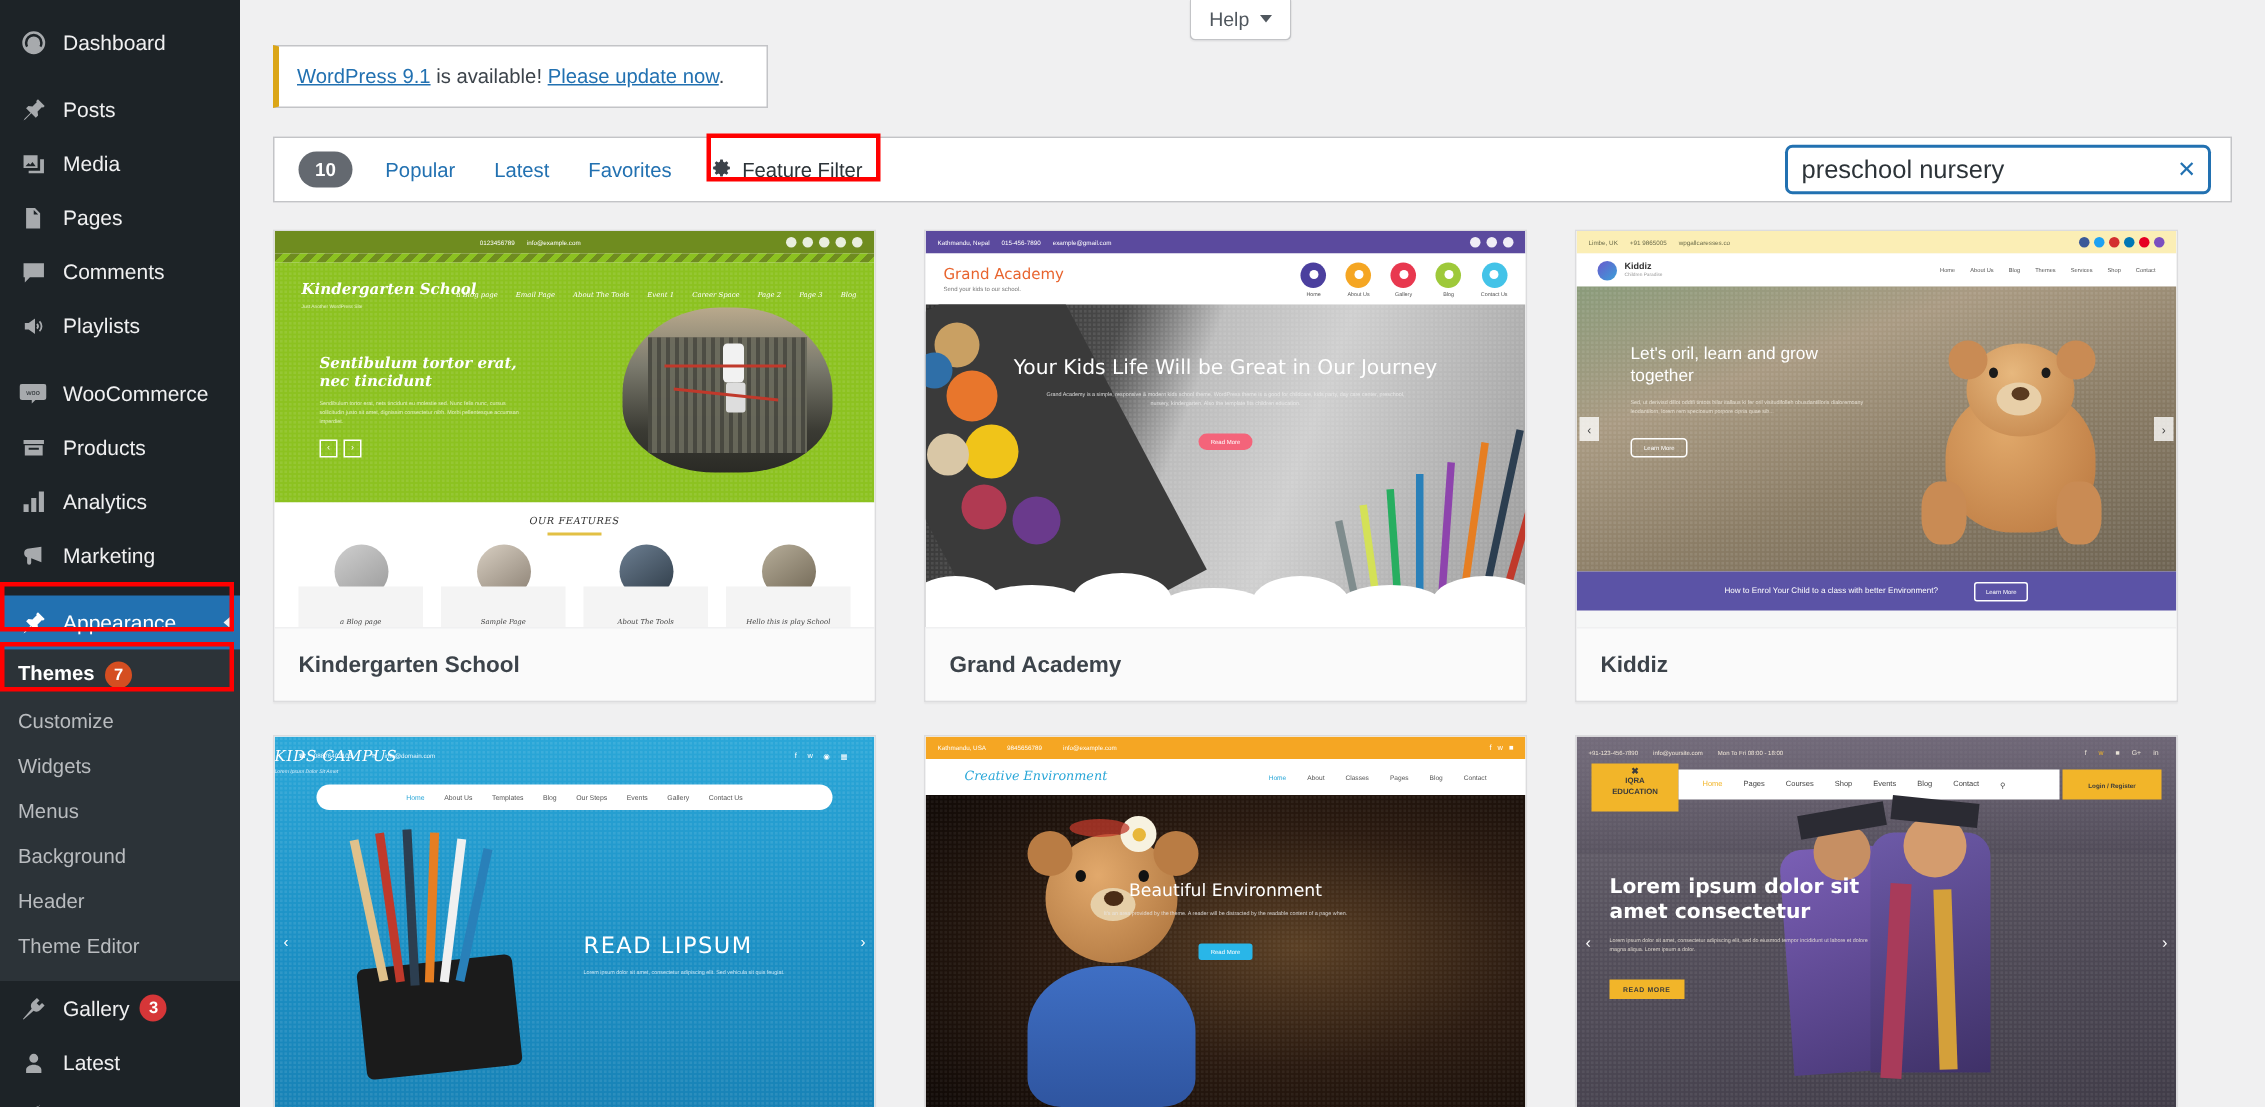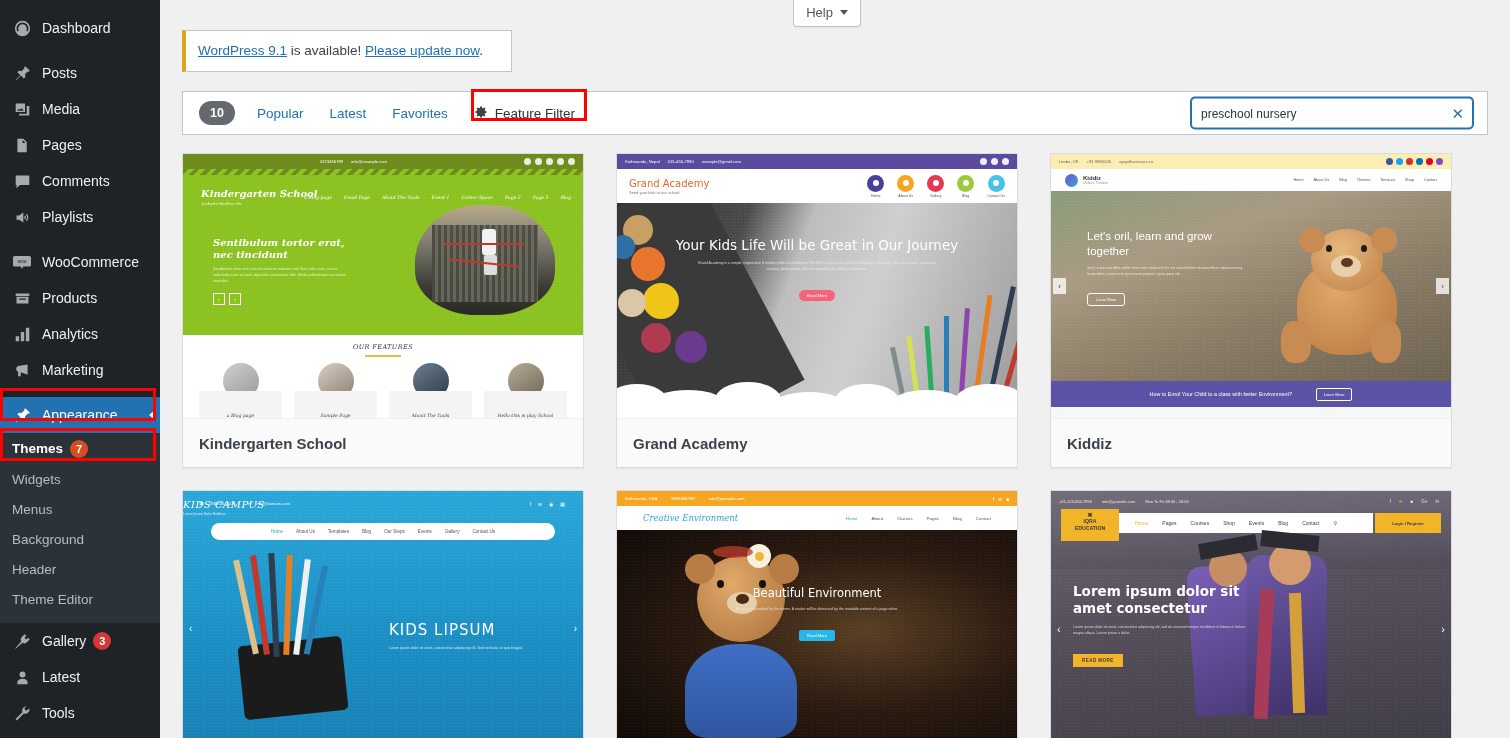--- a/index.html
+++ b/index.html
@@ -196,21 +196,21 @@
     right: 14px; top: 50%;
     transform: translateY(-50%);
     width: 282px;
   }
   .search-input {
     width: 100%;
     height: 31px;
     border: 1px solid #2271b1;
     border-radius: 4px;
     padding: 2px 30px 2px 9px;
-    font-size: 12px;
+    font-size: 17px;
     font-family: "Liberation Sans", sans-serif;
     color: #2c3338;
     outline: none;
     box-shadow: 0 0 0 1px #2271b1;
   }
   .search-clear {
     position: absolute;
     right: 9px; top: 50%;
     transform: translateY(-50%);
     color: #2271b1;
@@ -443,20 +443,21 @@
           </svg>
       </span>
       <span>Appearance</span>
       <span class="arrow"></span>
     </div>
 
     <div class="submenu">
       <span class="submenu-item current">
         <span>Themes</span><span class="badge orange">7</span>
       </span>
+      <span class="submenu-item">Customize</span>
       <span class="submenu-item">Widgets</span>
       <span class="submenu-item">Menus</span>
       <span class="submenu-item">Background</span>
       <span class="submenu-item">Header</span>
       <span class="submenu-item">Theme Editor</span>
     </div>
 
     <div class="menu-item">
       <span class="mi-icon">
         <svg width="17" height="17" viewBox="0 0 20 20" fill="currentColor">
@@ -798,21 +799,21 @@
               <div style="position:absolute;left:14px;top:88px;width:104px;height:74px;background:#1b1b1b;border-radius:5px;transform:rotate(-6deg);"></div>
               <div style="position:absolute;left:16px;top:6px;width:6px;height:96px;background:#e0c18b;transform:rotate(-12deg);"></div>
               <div style="position:absolute;left:30px;top:2px;width:6px;height:100px;background:#c0392b;transform:rotate(-8deg);"></div>
               <div style="position:absolute;left:44px;top:0px;width:6px;height:104px;background:#2c3e50;transform:rotate(-3deg);"></div>
               <div style="position:absolute;left:58px;top:2px;width:6px;height:100px;background:#e67e22;transform:rotate(2deg);"></div>
               <div style="position:absolute;left:72px;top:6px;width:6px;height:96px;background:#f0f0f0;transform:rotate(7deg);"></div>
               <div style="position:absolute;left:86px;top:12px;width:6px;height:90px;background:#2980b9;transform:rotate(12deg);"></div>
 
             </div>
             <div style="position:absolute;right:24px;top:130px;width:170px;">
-              <div class="kc-hero">KIDS LIPSUM</div>
+              <div class="kc-hero">READ LIPSUM</div>
               <div class="blurb" style="color:#e9f6ff;margin-top:7px;">Lorem ipsum dolor sit amet, consectetur adipiscing elit. Sed vehicula sit quis feugiat.</div>
             </div>
             <div style="position:absolute;left:6px;top:50%;color:#fff;font-size:10px;">‹</div>
             <div style="position:absolute;right:6px;top:50%;color:#fff;font-size:10px;">›</div>
           </div>
         </div>
 
       </div>
 
       <div class="theme-card">

